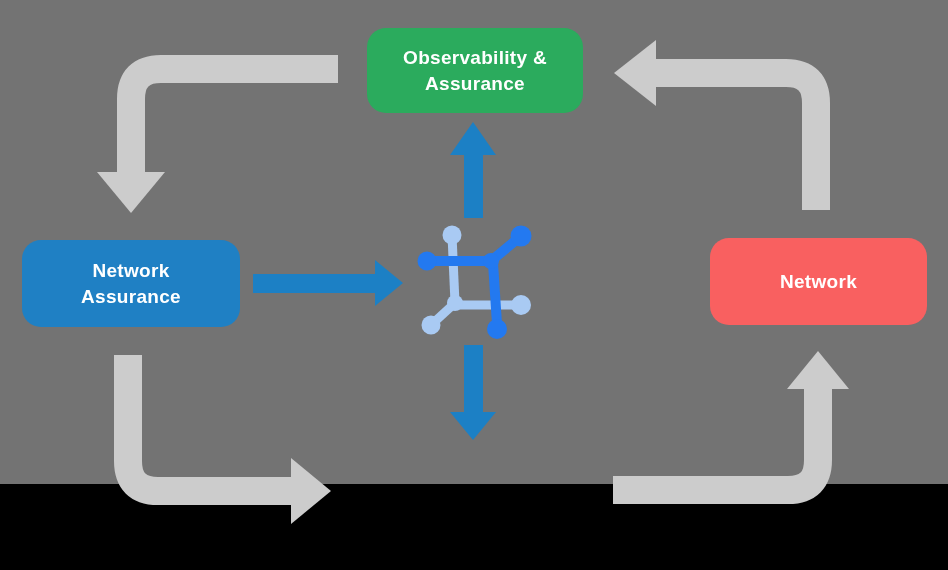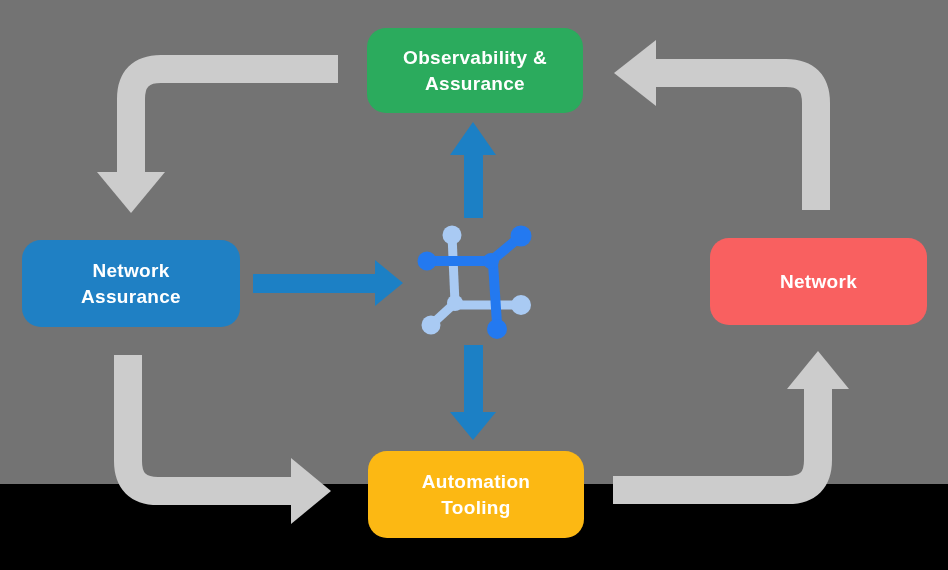--- a/index.html
+++ b/index.html
@@ -97,18 +97,14 @@
 
   <div class="node node-operations" style="background-color: rgb(31, 128, 196);">
     <div class="line">Network</div>
     <div class="line">Assurance</div>
   </div>
 
   <div class="node node-infrastructure" style="background-color: rgb(249, 96, 96);">
     <div class="line">Network</div>
   </div>
 
-  <div class="node node-automation" style="background-color: rgb(252, 184, 19);">
-    <div class="line">Automation</div>
-    <div class="line">Tooling</div>
-  </div>
 
 </div>
 
 </body></html>

